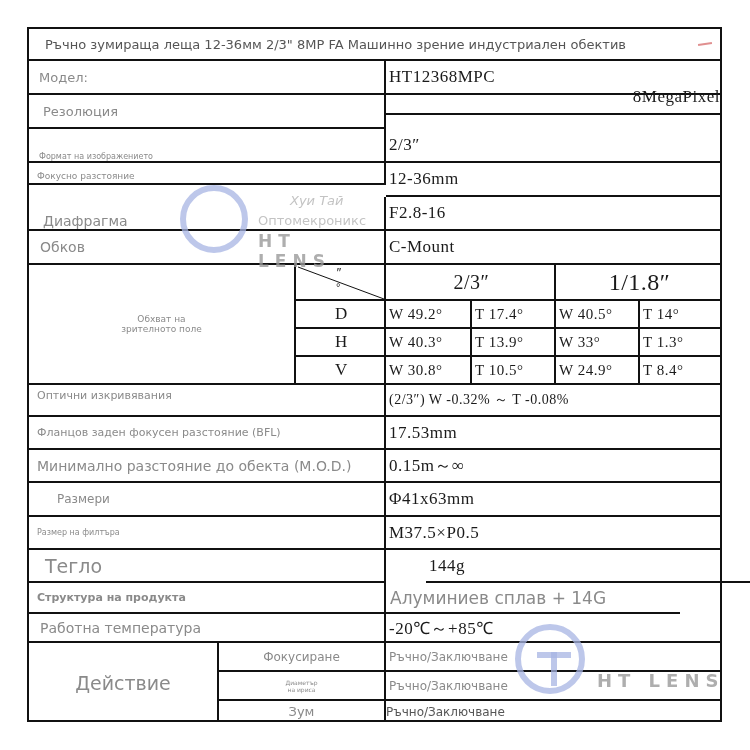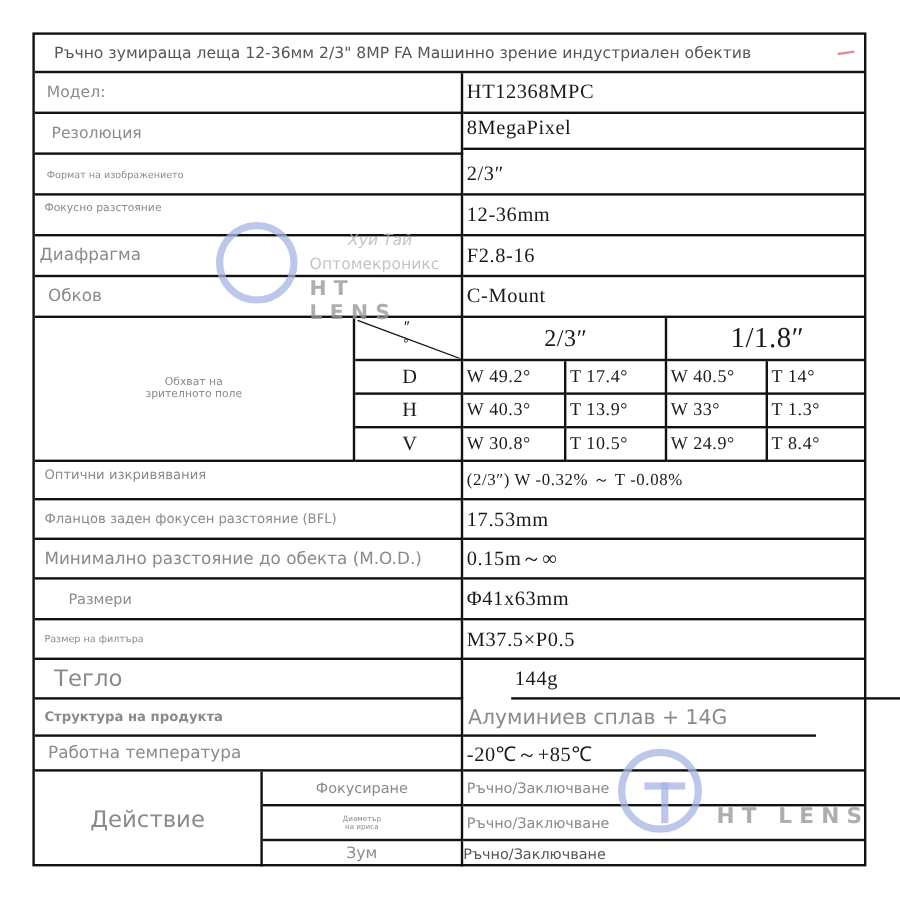--- a/index.html
+++ b/index.html
@@ -30,39 +30,39 @@
   <div class="cell lbl" style="left:0;top:32px;width:357px;height:34px;padding-left:10px;font-size:13px;">
       <span>Модел:</span>
     </div>
   <div class="cell val" style="left:357px;top:32px;width:334px;height:34px;border-right:none;">
       <span>HT12368MPC</span>
     </div>
 
   <div class="cell lbl" style="left:0;top:66px;width:357px;height:34px;padding-left:14px;font-size:13px;">
       <span>Резолюция</span>
     </div>
-  <div class="cell val" style="left:357px;top:62px;width:334px;height:34px;border-right:none;">
+  <div class="cell val" style="left:357px;top:52px;width:334px;height:34px;border-right:none;justify-content:flex-end;">
       <span>8MegaPixel</span>
     </div>
 
-  <div class="cell lbl" style="left:0;top:100px;width:357px;height:34px;padding-left:10px;font-size:8px;">
+  <div class="cell lbl" style="left:0;top:100px;width:357px;height:34px;padding-left:10px;font-size:8px;align-items:flex-end;">
       <span>Формат на изображението</span>
     </div>
   <div class="cell val" style="left:357px;top:100px;width:334px;height:34px;border-right:none;">
       <span>2/3″</span>
     </div>
 
-  <div class="cell lbl" style="left:0;top:134px;width:357px;height:34px;padding-left:8px;font-size:9px;align-items:flex-start;padding-top:6px;">
+  <div class="cell lbl" style="left:0;top:134px;width:357px;height:22px;padding-left:8px;font-size:9px;align-items:center;padding-top:6px;">
       <span>Фокусно разстояние</span>
     </div>
   <div class="cell val" style="left:357px;top:134px;width:334px;height:34px;border-right:none;">
       <span>12-36mm</span>
     </div>
 
-  <div class="cell lbl" style="left:0;top:168px;width:357px;height:34px;padding-left:4px;font-size:14px;">
+  <div class="cell lbl" style="left:0;top:168px;width:357px;height:34px;padding-left:14px;font-size:14px;align-items:flex-end;">
       <span>Диафрагма</span>
     </div>
   <div class="cell val" style="left:357px;top:168px;width:334px;height:34px;border-right:none;">
       <span>F2.8-16</span>
     </div>
 
   <div class="cell lbl" style="left:0;top:202px;width:357px;height:34px;padding-left:11px;font-size:14px;">
       <span>Обков</span>
     </div>
   <div class="cell val" style="left:357px;top:202px;width:334px;height:34px;border-right:none;">

